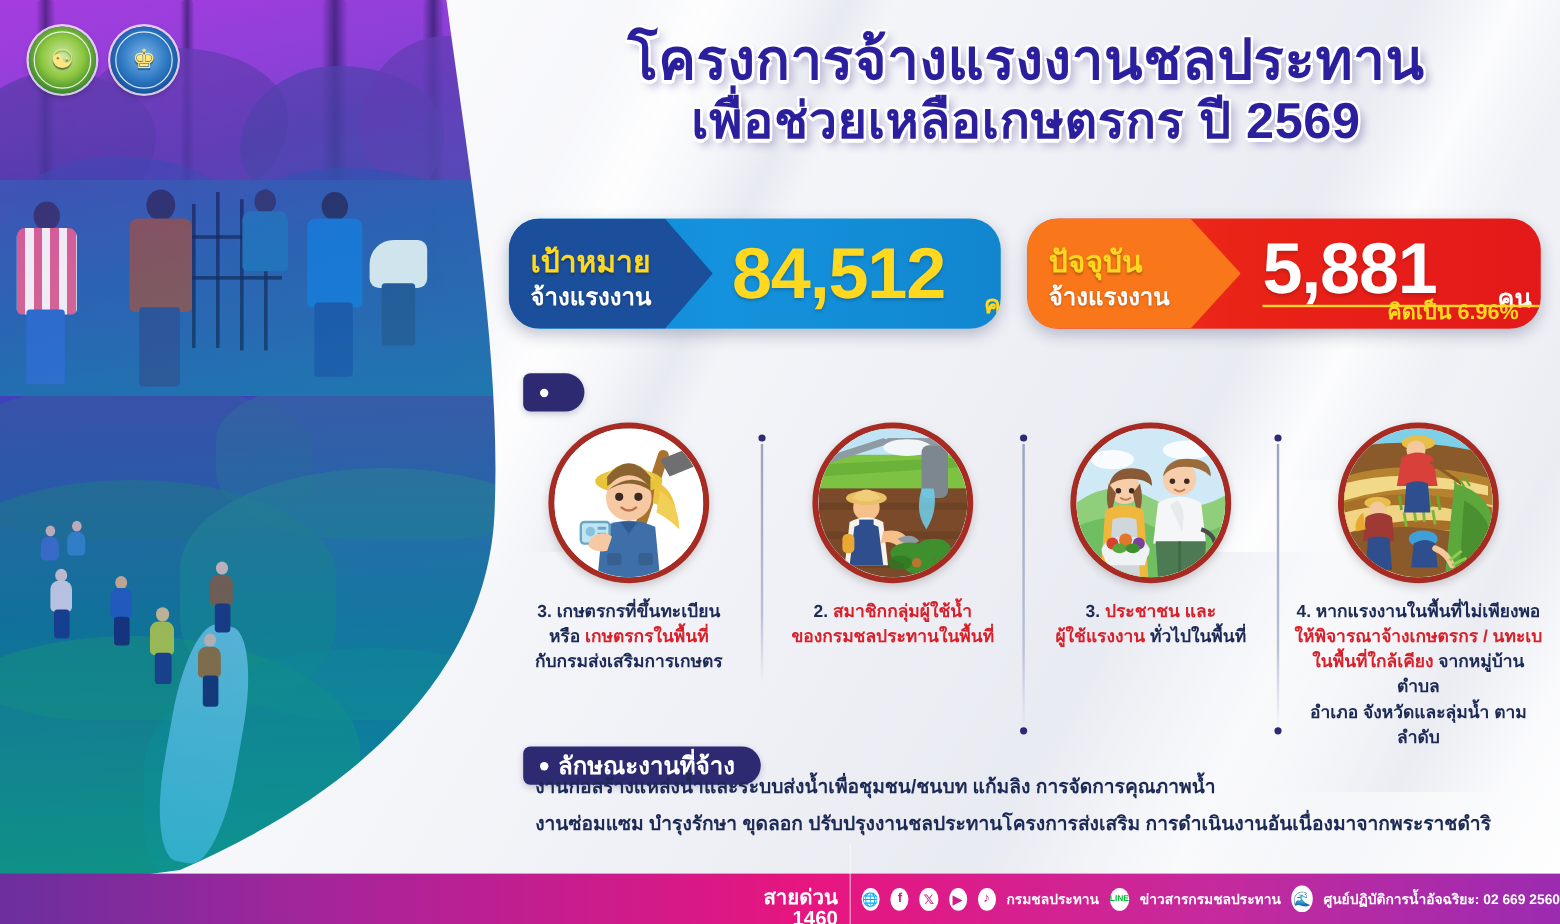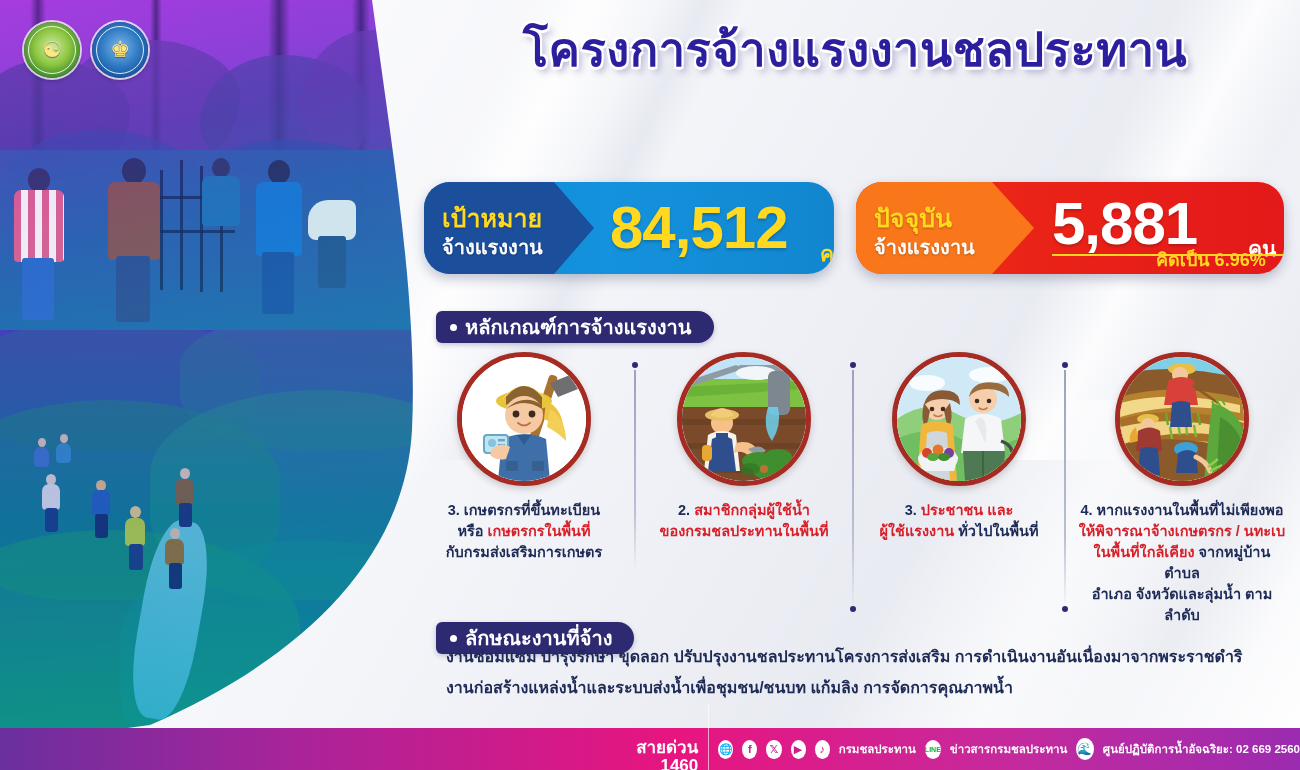--- a/index.html
+++ b/index.html
@@ -227,20 +227,21 @@
         <div class="em-fig">☯</div>
     </div>
     <div class="emblem em2">
       <div class="em-ring"></div>
         <div class="em-fig">♚</div>
     </div>
   </div>
 
   <div class="title">
     <div class="l1">โครงการจ้างแรงงานชลประทาน</div>
+    <div class="l2">เพื่อช่วยเหลือเกษตรกร ปี 2569</div>
   </div>
 
   <div class="cards">
     <div class="card card-blue">
       <div class="chip chip-blue"></div>
       <div class="chip-t1">เป้าหมาย</div>
       <div class="chip-t2">จ้างแรงงาน</div>
       <div class="big-num num-blue">84,512</div>
       <div class="unit unit-blue">คน</div>
     </div>
@@ -250,21 +251,20 @@
       <div class="chip-t2">จ้างแรงงาน</div>
       <div class="big-num num-red">5,881</div>
       <div class="unit unit-red">คน</div>
       <div class="pct-line"></div>
       <div class="pct">คิดเป็น 6.96%</div>
     </div>
   </div>
 
   <div class="pill" style="left:436px;top:311px;">
     <span class="dot"></span>
-    <span>หลักเกณฑ์การจ้างแรงงาน</span>
   </div>
 
   <div class="criteria">
 
     <div class="crit" style="left:0px;width:200px;">
       <div class="crit-circle">
         <div class="ci">
           <svg viewBox="0 0 124 124" width="124" height="124" aria-hidden="true">
             <rect width="124" height="124" fill="#ffffff"></rect>
             <rect x="74" y="16" width="9" height="86" rx="4" fill="#a9722f" transform="rotate(18 78 60)"></rect>
@@ -457,22 +457,22 @@
       </div>
     </div>
   </div>
 
   <div class="pill" style="left:436px;top:622px;">
     <span class="dot"></span>
     <span>ลักษณะงานที่จ้าง</span>
   </div>
 
   <div class="workdesc">
+    <p>งานก่อสร้างแหล่งน้ำและระบบส่งน้ำเพื่อชุมชน/ชนบท แก้มลิง การจัดการคุณภาพน้ำ</p>
     <p>งานซ่อมแซม บำรุงรักษา ขุดลอก ปรับปรุงงานชลประทานโครงการส่งเสริม การดำเนินงานอันเนื่องมาจากพระราชดำริ</p>
-    <p>งานก่อสร้างแหล่งน้ำและระบบส่งน้ำเพื่อชุมชน/ชนบท แก้มลิง การจัดการคุณภาพน้ำ</p>
   </div>
 
   <div class="footer">
     <div class="footer-inner">
       <div class="hot">
         <div class="h1">สายด่วน 1460</div>
         <div class="h2">ชลประทาน บริการประชาชน</div>
       </div>
       <div class="sicon">🌐</div>
       <div class="sicon">f</div>

